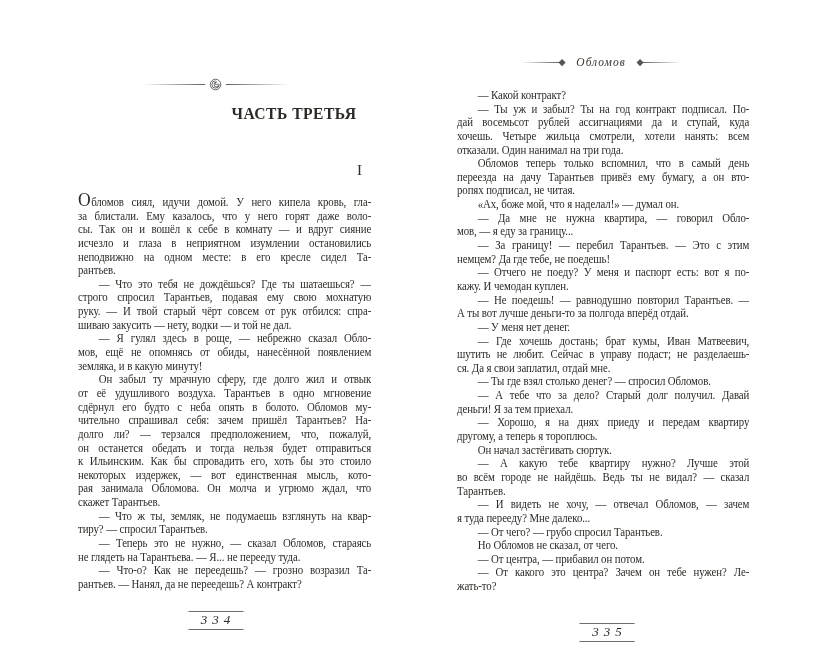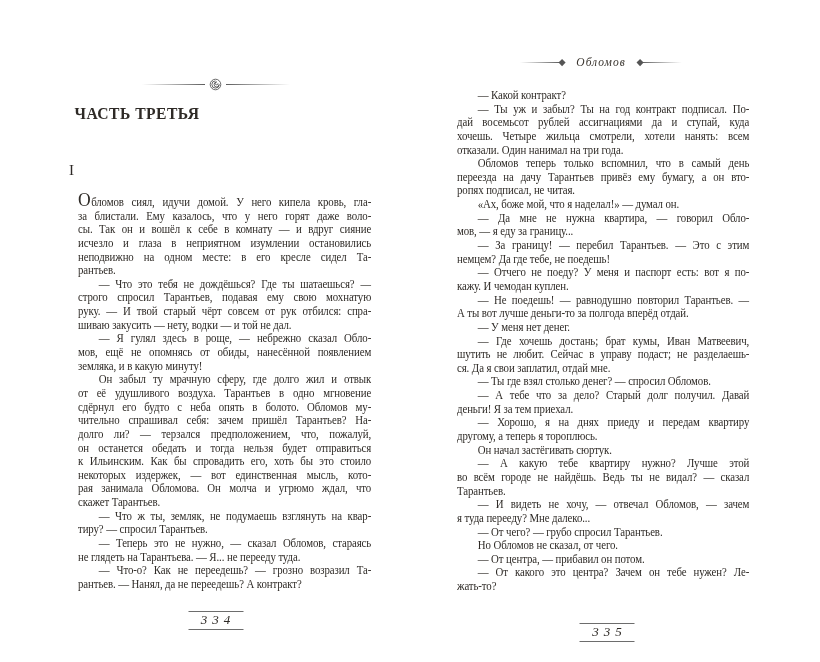--- a/index.html
+++ b/index.html
@@ -10,21 +10,21 @@
   .page-right{left:457px;width:292px;}
 
   
   .ornament{position:absolute;top:66px;left:50%;transform:translateX(calc(-50% - 9px));
             display:flex;align-items:center;width:148px;}
   .orn-line{flex:1;height:1px;}
   .orn-left{background:linear-gradient(to left,#5d5d5d,rgba(130,130,130,0));}
   .orn-right{background:linear-gradient(to right,#5d5d5d,rgba(130,130,130,0));}
   .spiral{margin:0 4px;flex:none;}
 
-  .title-wrap{position:absolute;left:0;width:100%;text-align:left;
+  .title-wrap{position:absolute;left:0;width:100%;text-align:right;
               transform:translateX(-9px);}
   .part-title{top:92px;font-weight:700;font-size:17px;line-height:1.2;letter-spacing:.5px;}
   .part-title span{display:inline-block;transform:scaleX(.92);}
   .chapter-num{top:150px;font-size:15px;line-height:1.1;}
 
   
   .running-head{position:absolute;top:44px;left:50%;transform:translateX(calc(-50% - 2px));
                 display:flex;align-items:center;white-space:nowrap;}
   .rh-seg{display:flex;align-items:center;}
   .rh-line{width:40px;height:1px;}

